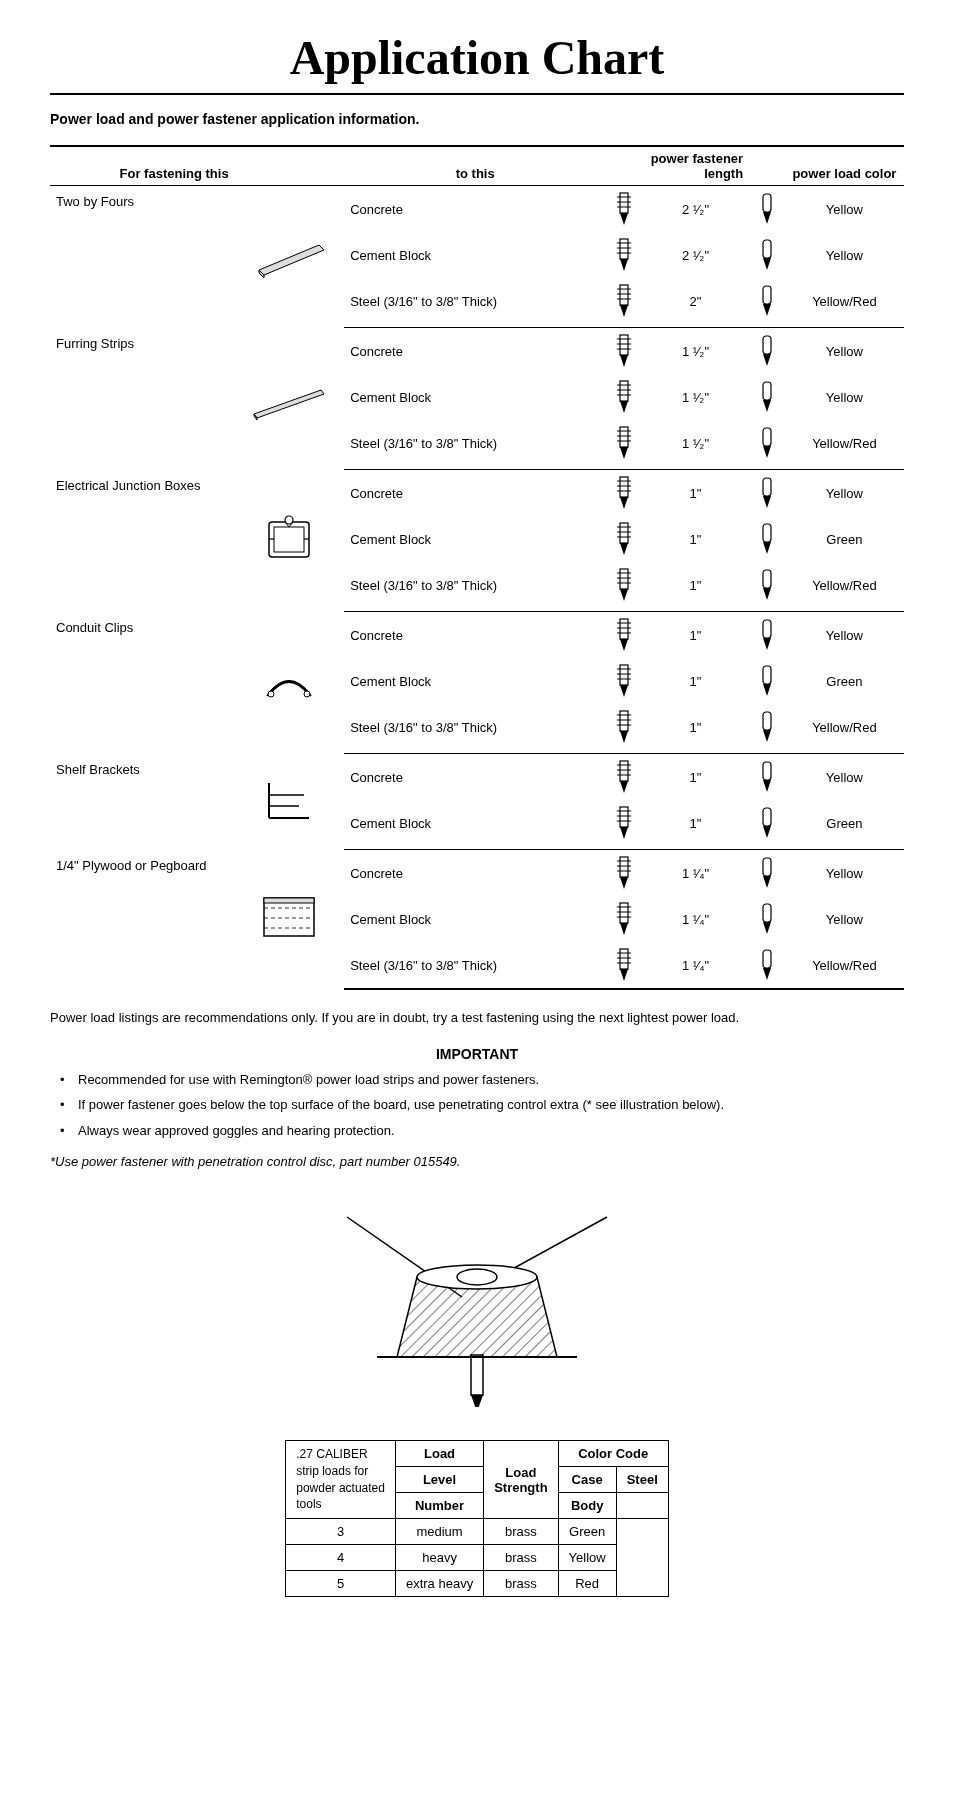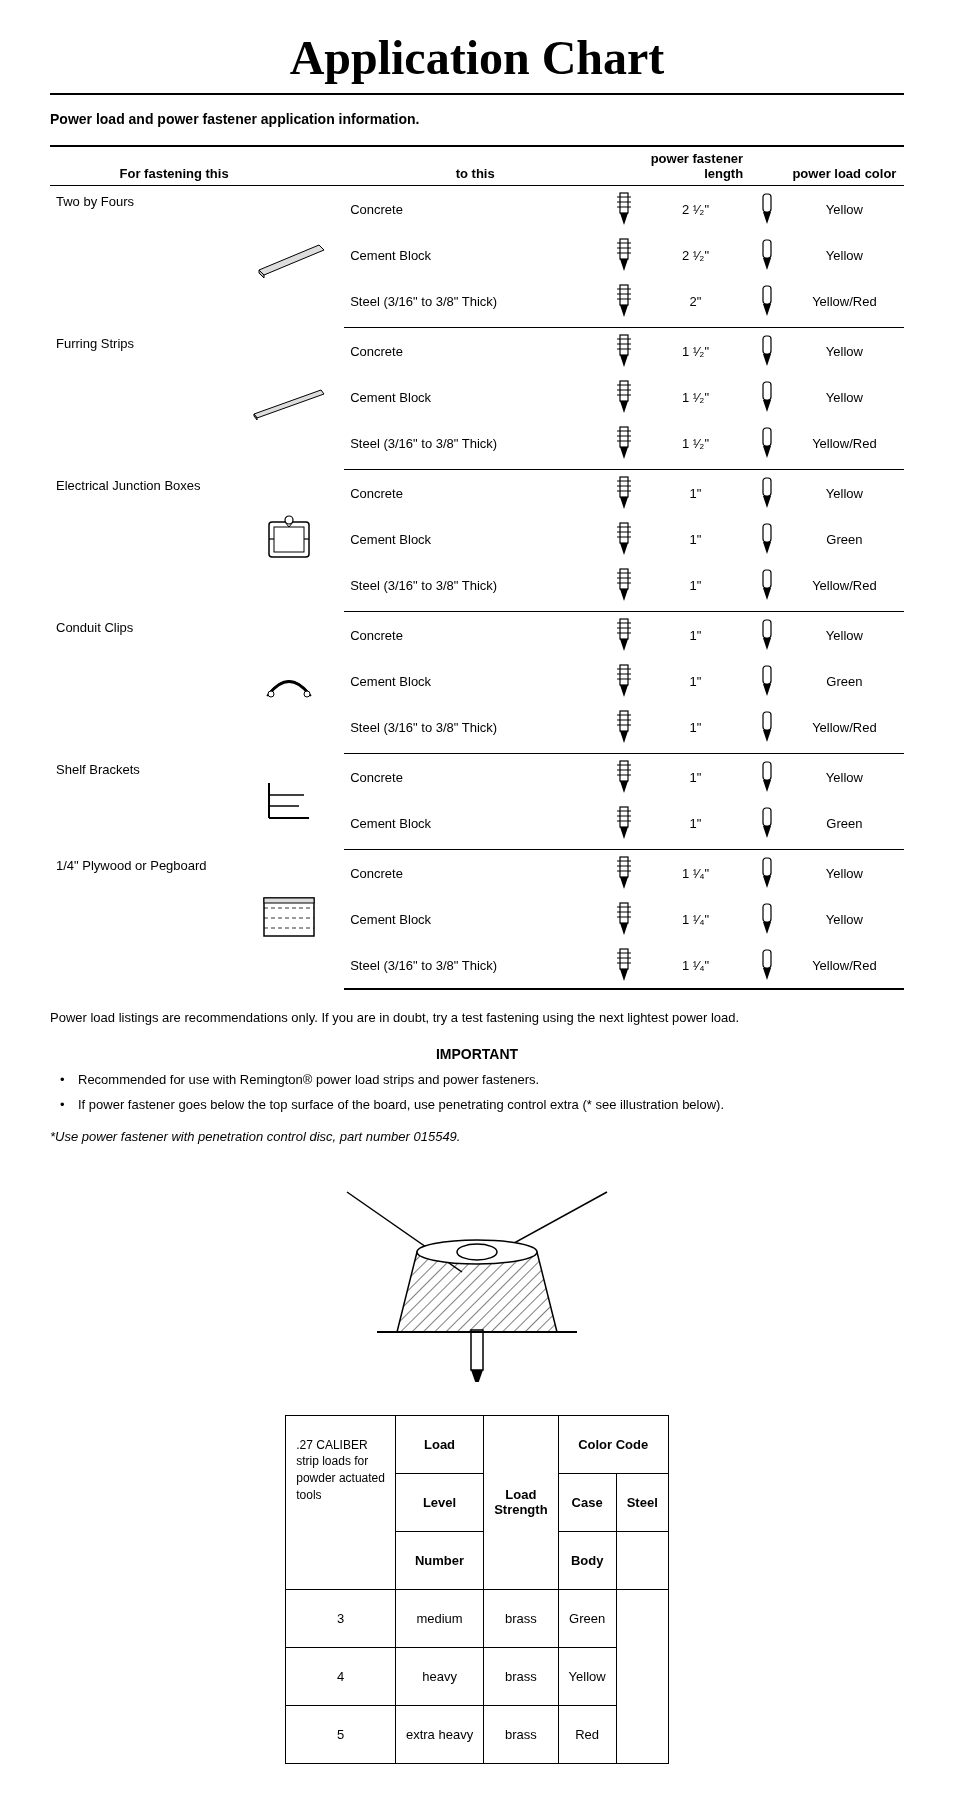--- a/index.html
+++ b/index.html
@@ -132,21 +132,21 @@
     }
 
     .caliber-table {
       border-collapse: collapse;
       border: 1px solid #000;
       font-size: 13px;
     }
 
     .caliber-table th, .caliber-table td {
       border: 1px solid #000;
-      padding: 21px 10px;
+      padding: 5px 10px;
       text-align: center;
       vertical-align: middle;
     }
 
     .caliber-table .row-header {
       text-align: left;
       vertical-align: top;
       font-size: 12px;
       line-height: 1.4;
     }
@@ -490,20 +490,21 @@
     </tbody>
 </table>
 
 <p class="notes-text">Power load listings are recommendations only. If you are in doubt, try a test fastening using the next lightest power load.</p>
 
 <div class="important-section">
   <p class="important-title">IMPORTANT</p>
   <ul class="bullet-list" id="bullet-list">
       <li>Recommended for use with Remington® power load strips and power fasteners.</li>
       <li>If power fastener goes below the top surface of the board, use penetrating control extra (* see illustration below).</li>
+      <li>Always wear approved goggles and hearing protection.</li>
     </ul>
 </div>
 
 <p class="italic-note">*Use power fastener with penetration control disc, part number 015549.</p>
 
 <div class="disc-illustration">
   <svg width="380" height="220" viewBox="0 0 380 220">
 
     <line x1="60" y1="30" x2="175" y2="110" stroke="#000" stroke-width="1.5"></line>
     <line x1="320" y1="30" x2="220" y2="85" stroke="#000" stroke-width="1.5"></line>

